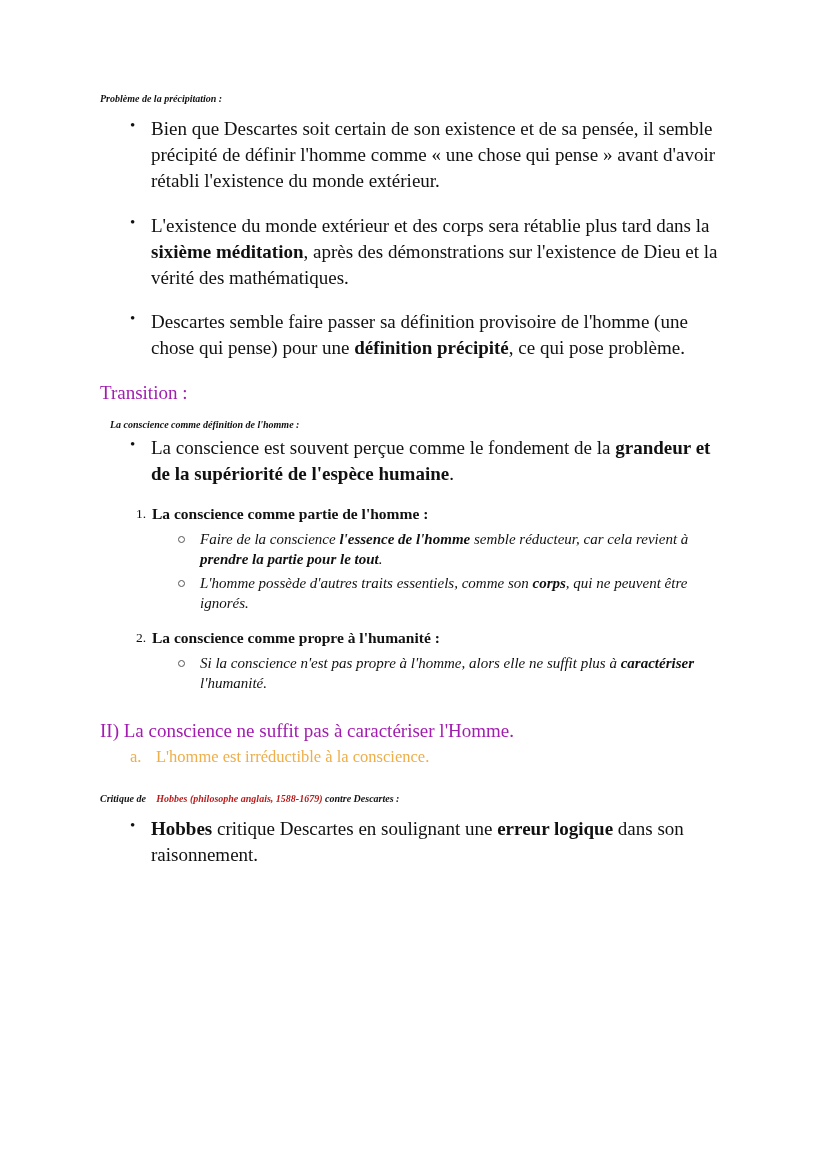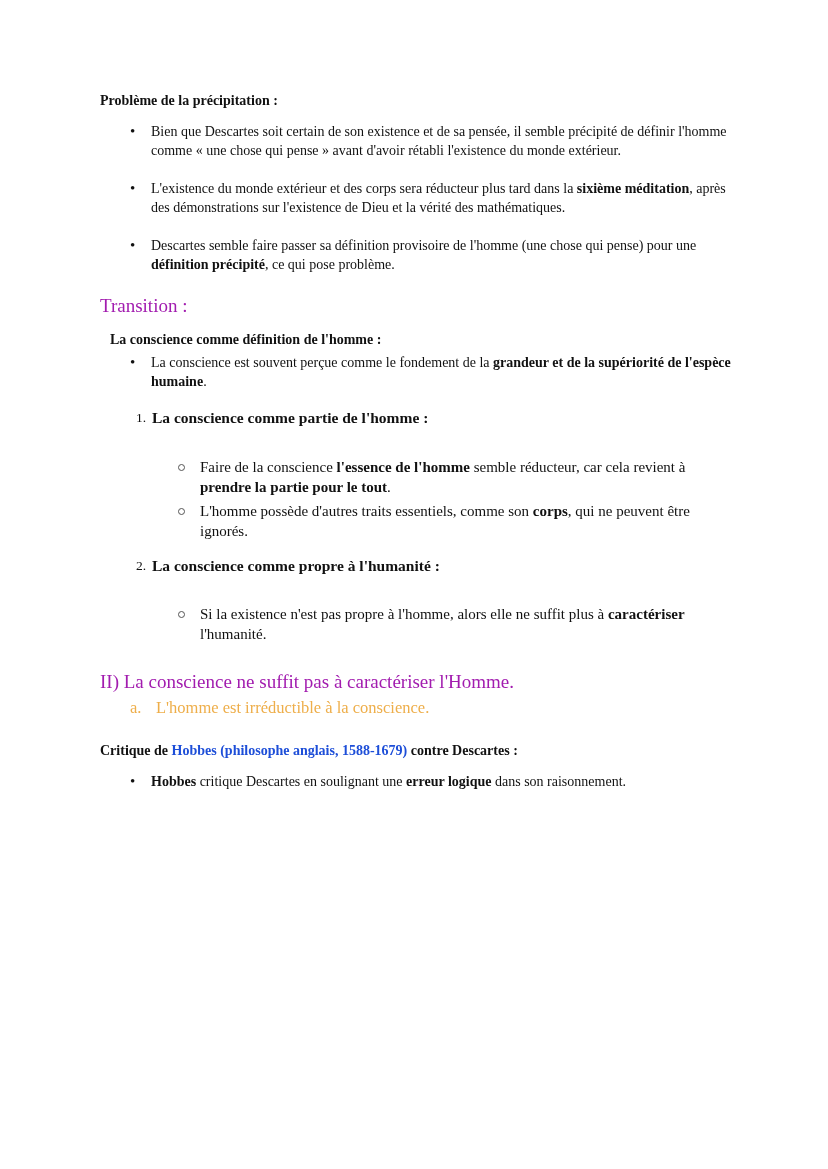--- a/index.html
+++ b/index.html
@@ -25,23 +25,24 @@
     padding: 92px 98px 0 100px;
   }
 
   .doc-body {
     width: 632px;
   }
 
   
   .heading-bold {
     font-weight: bold;
-    font-size: 14px;
+    font-size: 10px;
     line-height: 1.34;
     margin: 0 0 11px 0;
+    font-style: italic;
   }
   .heading-bold.tight { margin-bottom: 4px; }
 
   .para {
     font-size: 15.5px;
     line-height: 1.34;
     margin: 0 0 10px 0;
   }
 
   .section-heading {
@@ -74,21 +75,21 @@
 
   
   ul.bullets {
     list-style: none;
     margin: 0 0 0 0;
     padding: 0;
   }
   ul.bullets > li {
     position: relative;
     padding-left: 51px;
-    font-size: 14px;
+    font-size: 19px;
     line-height: 1.36;
     margin-bottom: 19px;
   }
   ul.bullets > li:last-child { margin-bottom: 0; }
   ul.bullets > li::before {
     content: "\2022";
     position: absolute;
     left: 30px;
     top: -1px;
     font-size: 15px;
@@ -117,22 +118,23 @@
     font-size: 13.5px;
     top: 2px;
   }
   ol.numbers > li > .num-label {
     font-weight: bold;
     display: block;
   }
 
   ul.circles {
     list-style: none;
-    margin: 28px 0 0 0;
-    padding: 0;
+    margin: 5px 0 0 0;
+    padding: 0;
+    font-style: italic;
   }
   ul.circles > li {
     position: relative;
     padding-left: 48px;
     font-size: 15px;
     line-height: 1.34;
     margin-bottom: 4px;
   }
   ul.circles > li:last-child { margin-bottom: 0; }
   ul.circles > li::before {
@@ -142,38 +144,38 @@
     top: 7px;
     width: 5px;
     height: 5px;
     border: 1px solid #555;
     border-radius: 50%;
     background: transparent;
   }
 
   
   b, strong { font-weight: bold; }
-  .red { color: #1d4ed8; font-weight: bold; }
+  .red { color: #b91c1c; font-weight: bold; margin-left: 8px; }
 
   .block-gap-lg { height: 16px; }
   .block-gap-sm { height: 8px; }
 
   .indent-1 { margin-left: 10px; }
 </style>
 </head>
 <body>
 
 <div class="page">
   <div class="doc-body">
 
     <div class="heading-bold">Problème de la précipitation :</div>
 
     <ul class="bullets">
         <li><span>Bien que Descartes soit certain de son existence et de sa pensée, il semble précipité de définir l'homme comme « une chose qui pense » avant d'avoir rétabli l'existence du monde extérieur.</span></li>
-        <li><span>L'existence du monde extérieur et des corps sera réducteur plus tard dans la </span><b>sixième méditation</b><span>, après des démonstrations sur l'existence de Dieu et la vérité des mathématiques.</span></li>
+        <li><span>L'existence du monde extérieur et des corps sera rétablie plus tard dans la </span><b>sixième méditation</b><span>, après des démonstrations sur l'existence de Dieu et la vérité des mathématiques.</span></li>
         <li><span>Descartes semble faire passer sa définition provisoire de l'homme (une chose qui pense) pour une </span><b>définition précipité</b><span>, ce qui pose problème.</span></li>
       </ul>
 
     <div class="section-heading">Transition :</div>
 
     <div class="heading-bold tight indent-1">La conscience comme définition de l'homme :</div>
 
     <ul class="bullets">
         <li><span>La conscience est souvent perçue comme le fondement de la </span><b>grandeur et de la supériorité de l'espèce humaine</b><span>.</span></li>
       </ul>
@@ -187,21 +189,21 @@
           <span class="num-label">La conscience comme partie de l'homme :</span>
           <ul class="circles">
             <li><span>Faire de la conscience </span><b>l'essence de l'homme</b><span> semble réducteur, car cela revient à </span><b>prendre la partie pour le tout</b><span>.</span></li>
             <li><span>L'homme possède d'autres traits essentiels, comme son </span><b>corps</b><span>, qui ne peuvent être ignorés.</span></li>
           </ul>
         </li>
         <li>
           <span class="num">2.</span>
           <span class="num-label">La conscience comme propre à l'humanité :</span>
           <ul class="circles">
-            <li><span>Si la existence n'est pas propre à l'homme, alors elle ne suffit plus à </span><b>caractériser</b><span> l'humanité.</span></li>
+            <li><span>Si la conscience n'est pas propre à l'homme, alors elle ne suffit plus à </span><b>caractériser</b><span> l'humanité.</span></li>
           </ul>
         </li>
       </ol>
 
     <div class="section-heading h2">II) La conscience ne suffit pas à caractériser l'Homme.</div>
 
     <div class="sub-alpha">
       <span class="marker">a.</span>
       <span class="alpha-text">L'homme est irréductible à la conscience.</span>
     </div>

